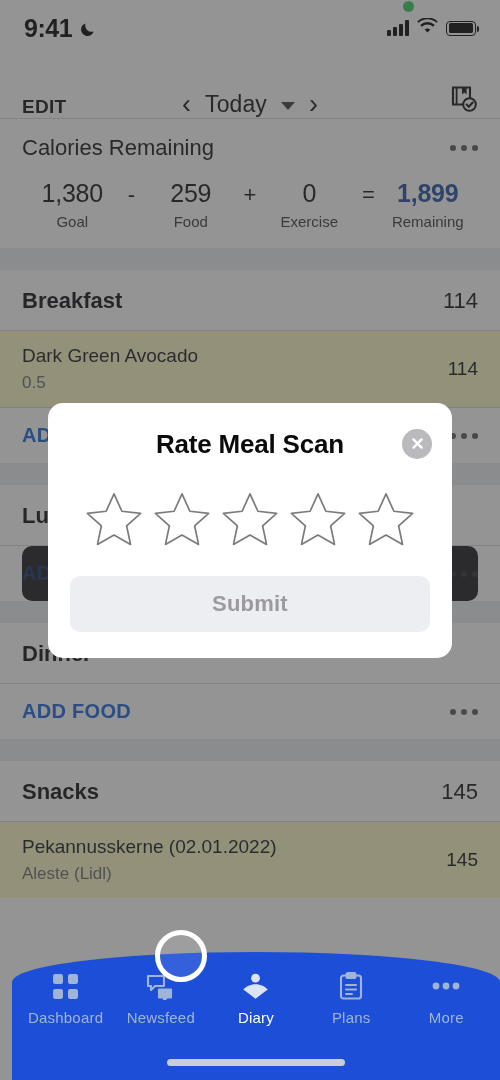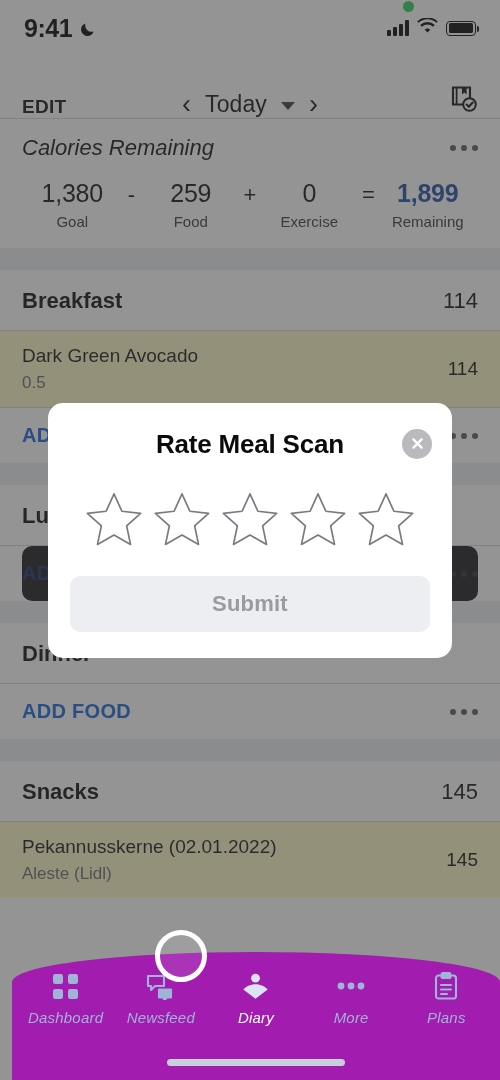--- a/index.html
+++ b/index.html
@@ -83,21 +83,21 @@
     width: 0; height: 0; border-left: 7px solid transparent;
     border-right: 7px solid transparent; border-top: 8px solid #3a3a3c;
     margin-top: 3px;
   }
   .nav-right { margin-left: auto; }
 
   
   .sep { height: 1px; background: #d8d8dc; }
   .band { height: 22px; background: #eceef0; }
   .cal-card { background: #fff; padding: 16px 22px 18px; }
-  .cal-head { display: flex; align-items: center; justify-content: space-between; font-style: italic; }
+  .cal-head { display: flex; align-items: center; justify-content: space-between; }
   .cal-title { font-size: 22px; color: #111; }
   .dots3 { display: flex; gap: 5px; }
   .dots3 span { width: 6px; height: 6px; border-radius: 50%; background: #5a5a5e; display:block; }
   .cal-row {
     display: flex; align-items: flex-start; justify-content: space-between;
     margin-top: 18px; padding: 0 4px;
   }
   .cal-cell { text-align: center; flex: 1 1 0; }
   .cal-val { font-size: 25px; color: #111; letter-spacing: -0.2px; }
   .cal-val.accent { color: #1d4fa0; font-weight: bold; }
@@ -132,25 +132,24 @@
     background: #17171b; border-radius: 10px;
   }
   .add-row.highlight .add-food,
   .add-row.highlight .dots3 { position: relative; z-index: 1; }
   .add-row.highlight .add-food { color: #16306b; }
   .add-row.highlight .dots3 span { background: #2b2b30; }
 
   
   .tabbar {
     position: absolute; left: 12px; right: 0; bottom: 0;
-    height: 128px; background: #a21caf;
+    height: 128px; background: #1d4ed8;
     border-top-left-radius: 50% 30px;
     border-top-right-radius: 50% 30px;
     z-index: 60;
-    font-style: italic;
   }
   .tabs {
     display: flex; align-items: flex-start; justify-content: space-around;
     padding: 18px 6px 0;
   }
   .tab { width: 92px; text-align: center; }
   .tab .ic { height: 32px; display:flex; align-items:center; justify-content:center; }
   .tab .lbl { font-size: 15px; color: #9fb4d6; margin-top: 7px; letter-spacing: 0.2px; }
   .tab.active .lbl { color: #ffffff; }
   .home-ind {
@@ -423,35 +422,35 @@
         <div class="ic">
           <svg width="29" height="27" viewBox="0 0 29 27" fill="#dbe4f2">
             <circle cx="14.5" cy="5.2" r="4.4"></circle>
             <path d="M14.5 11.2c-5.2 0-9.6 2.4-12.2 5.3l12.2 9.2 12.2-9.2c-2.6-2.9-7-5.3-12.2-5.3Z"></path>
           </svg>
         </div>
         <div class="lbl">Diary</div>
       </div>
       <div class="tab">
         <div class="ic">
+          <svg width="24" height="28" viewBox="0 0 24 28" fill="none" stroke="#9fb4d6" stroke-width="2.1">
+            <rect x="2" y="3.5" width="20" height="23" rx="2.6"></rect>
+            <rect x="7.5" y="1" width="9" height="5" rx="1.6" fill="#9fb4d6"></rect>
+            <path d="M7 13h10M7 17.5h10M7 22h6" stroke-linecap="round"></path>
+          </svg>
+        </div>
+        <div class="lbl">Plans</div>
+      </div>
+      <div class="tab">
+        <div class="ic">
           <svg width="30" height="12" viewBox="0 0 30 12" fill="#9fb4d6">
             <circle cx="5" cy="6" r="3.4"></circle>
               <circle cx="15" cy="6" r="3.4"></circle>
               <circle cx="25" cy="6" r="3.4"></circle>
           </svg>
         </div>
         <div class="lbl">More</div>
       </div>
-      <div class="tab">
-        <div class="ic">
-          <svg width="24" height="28" viewBox="0 0 24 28" fill="none" stroke="#9fb4d6" stroke-width="2.1">
-            <rect x="2" y="3.5" width="20" height="23" rx="2.6"></rect>
-            <rect x="7.5" y="1" width="9" height="5" rx="1.6" fill="#9fb4d6"></rect>
-            <path d="M7 13h10M7 17.5h10M7 22h6" stroke-linecap="round"></path>
-          </svg>
-        </div>
-        <div class="lbl">Plans</div>
-      </div>
     </div>
     <div class="home-ind"></div>
   </div>
 
 </div>
 
 </body></html>

